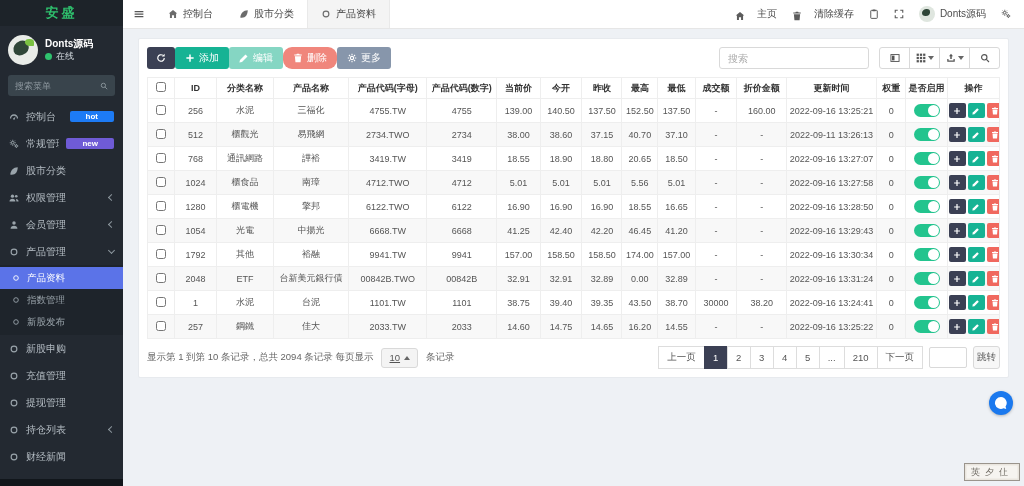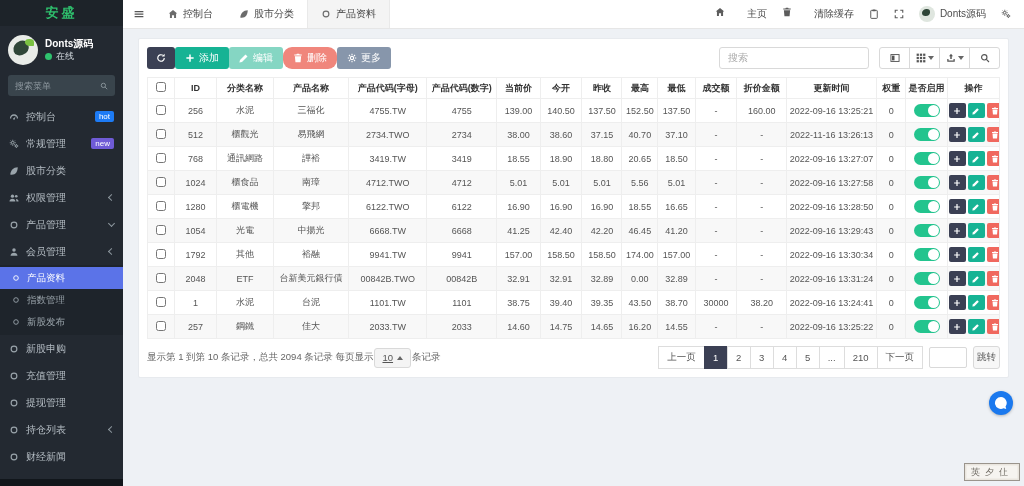--- a/index.html
+++ b/index.html
@@ -24,61 +24,61 @@
   .menu-search { margin:3px 8px 7px; height:21px; background:#39444c; border-radius:3px;
                  display:flex; align-items:center; padding:0 7px; gap:4px; }
   .menu-search input { flex:1; min-width:0; background:transparent; border:none; outline:none;
                        font-size:9px; color:#cfd6da; font-family:inherit; }
   .menu-search input::placeholder { color:#8d979e; }
   .menu-search .ic { color:#8d979e; }
   .menu-item { height:27px; display:flex; align-items:center; gap:7px; padding:0 9px;
                font-size:10px; color:#b5bdc4; cursor:pointer; }
   .menu-item .ic { color:#9aa4ab; flex:0 0 auto; }
   .mi-label { white-space:nowrap; overflow:hidden; }
-  .badge { margin-left:auto; font-size:8px; color:#fff; border-radius:2px; padding:1px 4px; line-height:9px; }
+  .badge { margin-left:auto; font-size:8px; color:#fff; border-radius:2px; padding:1px 16px; line-height:9px;font-weight:bold; }
   .chev { margin-left:auto; width:5px; height:5px; border-left:1.4px solid #8d979e; border-bottom:1.4px solid #8d979e; }
   .chev-left { transform:rotate(45deg); }
   .chev-down { transform:rotate(-45deg); margin-top:-3px; }
   .submenu { background:#1e242b; padding:2px 0; }
   .submenu .menu-item { height:22px; padding-left:12px; font-size:9.5px; color:#99a3aa; }
   .submenu .menu-item.active { background:var(--active-menu); color:#fff; }
   .submenu .menu-item.active .ic { color:#fff; }
   .menu-bottom-partial { position:absolute; bottom:0; left:0; right:0; height:7px; background:#11161b; }
 
   
   .navbar { position:absolute; left:123px; right:0; top:0; height:29px; background:#fff;
             display:flex; align-items:stretch; border-bottom:1px solid #e6e6e6; z-index:4; }
   .hamburger { display:flex; align-items:center; padding:0 11px; color:#555; cursor:pointer; }
   #nav-tabs { display:flex; align-items:stretch; }
   .nav-tab { display:flex; align-items:center; gap:5px; padding:0 13px; font-size:10px; color:#454545; cursor:pointer; }
   .nav-tab .ic { color:#6b6b6b; }
   .nav-tab.active { background:#f4f4f4; border-left:1px solid #e9e9e9; border-right:1px solid #e9e9e9; }
   .nav-right { margin-left:auto; display:flex; align-items:center; gap:15px; padding-right:13px; font-size:10px; color:#4c4c4c; }
-  .nav-link { display:flex; align-items:flex-start; gap:22px; cursor:pointer; }
+  .nav-link { display:flex; align-items:flex-end; gap:12px; cursor:pointer; }
   .nav-link .ic, .nav-iconbtn { color:#5c5c5c; cursor:pointer; }
   .nav-user { display:flex; align-items:center; gap:5px; cursor:pointer; }
   .nav-avatar { width:16px; height:16px; border-radius:50%; background:#dfe6df; position:relative; overflow:hidden; display:inline-block; }
   .nav-avatar::after { content:""; position:absolute; left:3px; top:3px; width:8px; height:7px;
                        background:#2f4638; border-radius:60% 40% 55% 45%; }
 
   
   .content { position:absolute; left:123px; right:0; top:29px; bottom:0; background:#eef1f5; }
   .card { margin:9px 15px; background:#fff; border:1px solid #e7eaee; border-radius:2px; padding:8px; }
   .toolbar { display:flex; align-items:center; margin-bottom:8px; }
   .btn { height:22px; border:none; border-radius:3px; color:#fff; font-size:10px; font-family:inherit;
          display:inline-flex; align-items:center; gap:4px; padding:0 10px; cursor:pointer; }
   .btn .ic { color:#fff; }
   .btn-refresh { background:var(--btn-dark); width:28px; justify-content:center; padding:0; }
   .btn-add { background:var(--btn-green); }
   .btn-edit { background:var(--btn-green-light); }
   .btn-del { background:var(--btn-red-light);border-radius:9px; }
   .btn-more { background:var(--btn-gray); }
   .toolbar-right { margin-left:auto; display:flex; align-items:center; }
   .tsearch { width:150px; height:22px; border:1px solid #d9d9d9; border-radius:3px; padding:0 8px;
-             font-size:10px; font-family:Liberation Mono, monospace; outline:none; color:#555; }
+             font-size:10px; font-family:Liberation Serif, serif; outline:none; color:#555; }
   .tsearch::placeholder { color:#aaa; }
   .tool-group { display:flex; margin-left:10px; }
   .tool-btn { width:31px; height:22px; background:#fff; border:1px solid #d9d9d9; margin-left:-1px;
               display:flex; align-items:center; justify-content:center; gap:2px; color:#555; cursor:pointer; }
   .tool-btn:first-child { margin-left:0; border-radius:3px 0 0 3px; }
   .tool-btn:last-child { border-radius:0 3px 3px 0; }
   .caret { width:0; height:0; border-left:3px solid transparent; border-right:3px solid transparent; border-top:4px solid #666; }
   .caret-up { border-top:none; border-bottom:4px solid #666; }
 
   
@@ -92,21 +92,21 @@
   .toggle::after { content:""; position:absolute; right:1px; top:1px; width:11px; height:11px; border-radius:50%; background:#fff; }
   .act { width:17px; height:15px; border:none; border-radius:2px; color:#fff; display:inline-flex;
          align-items:center; justify-content:center; margin:0 1px; cursor:pointer; padding:0; }
   .act .ic svg { width:8px; height:8px; }
   .act-add { background:var(--btn-dark); }
   .act-edit { background:var(--btn-green); }
   .act-del { background:var(--action-red); }
 
   
   .pagination { display:flex; align-items:center; margin-top:7px; font-size:9.5px; color:#666; }
-  .pg-info { display:flex; align-items:center; gap:1px; }
+  .pg-info { display:flex; align-items:center; gap:8px; }
   .pagesize { display:inline-flex; align-items:center; gap:4px; border:1px solid #d9d9d9; background:#f4f4f4;
               border-radius:3px; height:20px; padding:0 7px; color:#555; cursor:pointer;text-decoration:underline; }
   .pg-right { margin-left:auto; display:flex; align-items:center; }
   .pg-btns { display:flex; }
   .pg { min-width:24px; height:23px; border:1px solid #dddddd; background:#fff; color:#555;
         display:flex; align-items:center; justify-content:center; padding:0 8px; margin-left:-1px; cursor:pointer; font-size:9.5px; }
   .pg.active { background:var(--btn-dark); border-color:var(--btn-dark); color:#fff; }
   .jump-input { width:38px; height:21px; border:1px solid #d9d9d9; border-radius:2px; margin:0 6px; outline:none; font-family:inherit; font-size:10px; padding:0 4px; }
   .jump-btn { height:23px; border:1px solid #d9d9d9; background:#f7f7f7; border-radius:3px; padding:0 3px;
               font-size:9.5px; color:#555; font-family:inherit; cursor:pointer; }
@@ -188,35 +188,35 @@
             <circle cx="11.6" cy="5.2" r="2.1"></circle>
             <path d="M11.2 9.5c2.4 0 4.1 1.6 4.1 4h-3.4z"></path>
           </svg>
         </span>
         <span class="mi-label">权限管理</span>
         <span class="chev chev-left"></span>
       </div>
       <div class="menu-item">
         <span class="ic">
           <svg viewBox="0 0 16 16" fill="currentColor">
+            <circle cx="8" cy="4.8" r="2.8"></circle>
+            <path d="M2.5 14c0-3 2.5-4.7 5.5-4.7s5.5 1.7 5.5 4.7z"></path>
+          </svg>
+        </span>
+        <span class="mi-label">会员管理</span>
+        <span class="chev chev-left"></span>
+      </div>
+      <div class="menu-item">
+        <span class="ic">
+          <svg viewBox="0 0 16 16" fill="currentColor">
             <circle cx="8" cy="8" r="4.6" fill="none" stroke="currentColor" stroke-width="1.8"></circle>
           </svg>
         </span>
         <span class="mi-label">产品管理</span>
         <span class="chev chev-down"></span>
-      </div>
-      <div class="menu-item">
-        <span class="ic">
-          <svg viewBox="0 0 16 16" fill="currentColor">
-            <circle cx="8" cy="4.8" r="2.8"></circle>
-            <path d="M2.5 14c0-3 2.5-4.7 5.5-4.7s5.5 1.7 5.5 4.7z"></path>
-          </svg>
-        </span>
-        <span class="mi-label">会员管理</span>
-        <span class="chev chev-left"></span>
       </div>
       <div class="submenu">
         <div class="menu-item active">
           <span class="ic ic-sm">
             <svg viewBox="0 0 16 16" fill="currentColor">
               <circle cx="8" cy="8" r="4.6" fill="none" stroke="currentColor" stroke-width="1.8"></circle>
             </svg>
           </span>
           <span class="mi-label">产品资料</span>
         </div>
@@ -548,21 +548,21 @@
             <td>易飛網</td>
             <td>2734.TWO</td>
             <td>2734</td>
             <td>38.00</td>
             <td>38.60</td>
             <td>37.15</td>
             <td>40.70</td>
             <td>37.10</td>
             <td>-</td>
             <td>-</td>
-            <td>2022-11-16 13:26:13</td>
+            <td>2022-09-11 13:26:13</td>
             <td>0</td>
             <td><span class="toggle"></span></td>
             <td><button class="act act-add">
                 <span class="ic">
                   <svg viewBox="0 0 16 16" fill="currentColor">
                     <path d="M6.8 2.2h2.4v4.6h4.6v2.4H9.2v4.6H6.8V9.2H2.2V6.8h4.6z"></path>
                   </svg>
                 </span>
               </button><button class="act act-edit">
                 <span class="ic">

